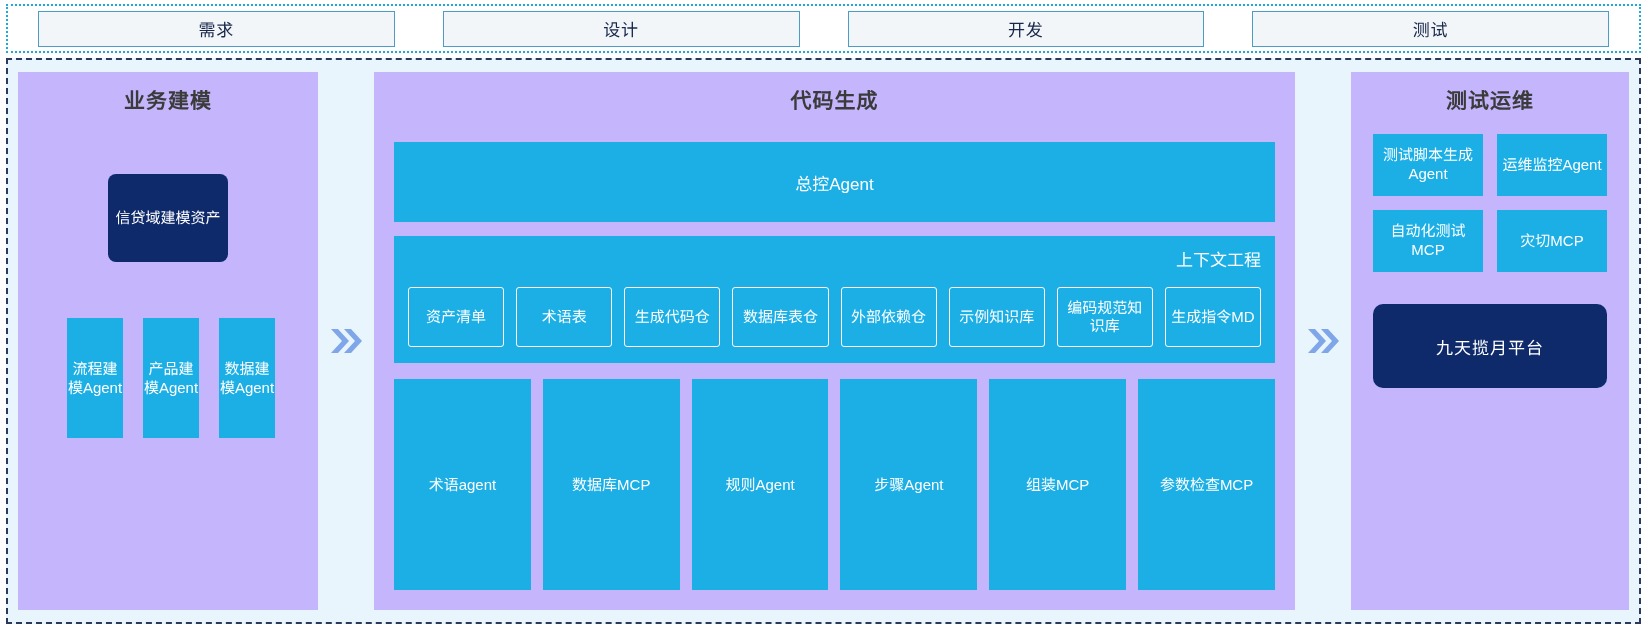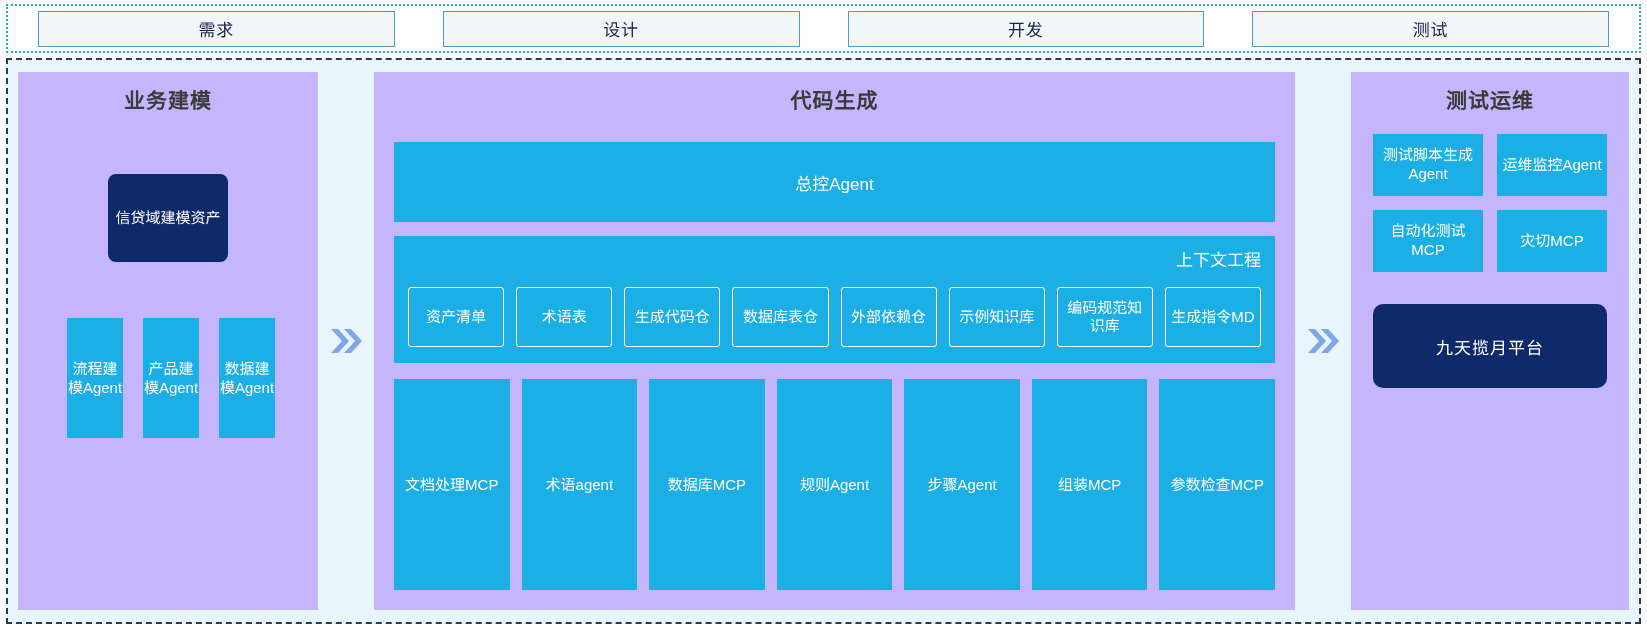--- a/index.html
+++ b/index.html
@@ -340,23 +340,20 @@
               <span>编码规范知识库</span>
             </div>
             <div class="ctx-box">
               <span>生成指令MD</span>
             </div>
           </div>
         </div>
 
         <div class="tool-grid">
           <div class="tool-box">
-            <span>文档处理MCP</span>
-          </div>
-          <div class="tool-box">
             <span>术语agent</span>
           </div>
           <div class="tool-box">
             <span>数据库MCP</span>
           </div>
           <div class="tool-box">
             <span>规则Agent</span>
           </div>
           <div class="tool-box">
             <span>步骤Agent</span>

